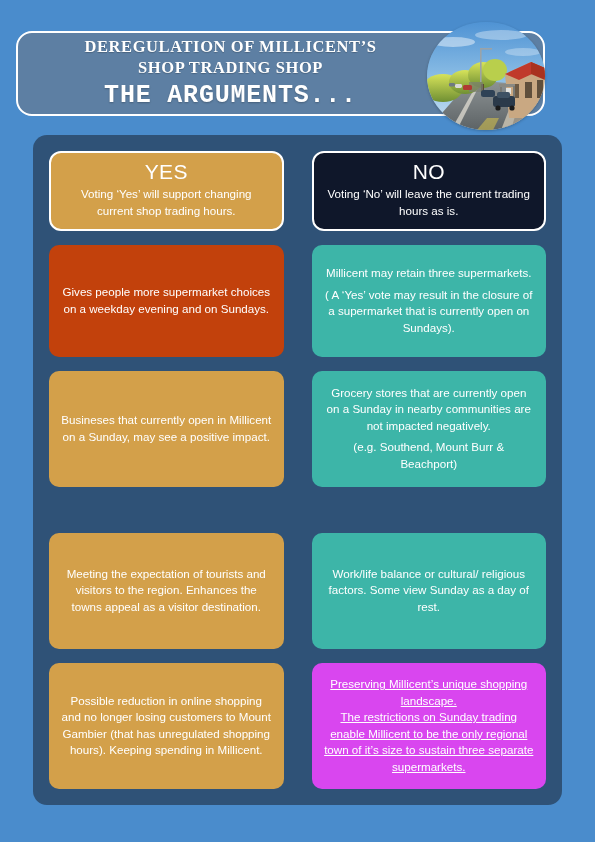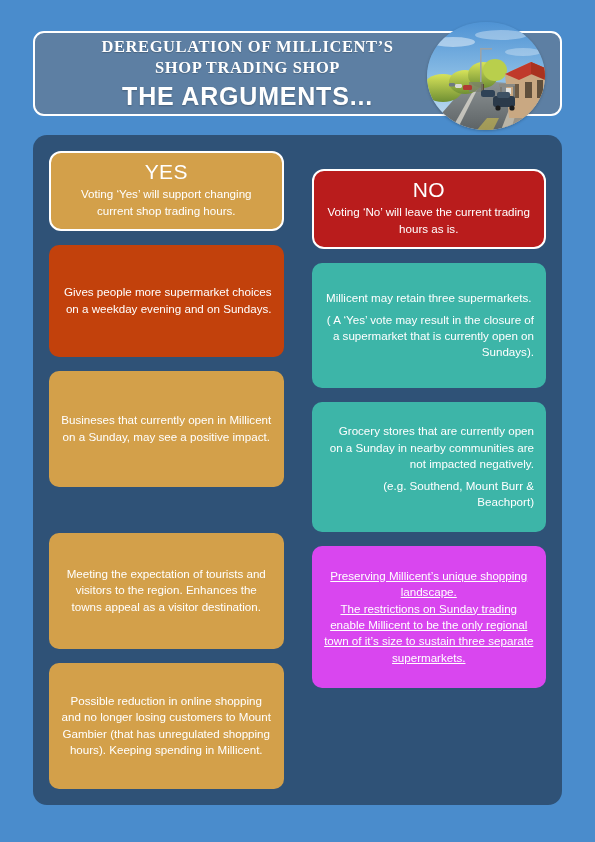--- a/index.html
+++ b/index.html
@@ -11,27 +11,27 @@
     height: 842px;
     overflow: hidden;
     background: #4a8ccc;
     font-family: "Liberation Sans", sans-serif;
     -webkit-font-smoothing: antialiased;
   }
 
   
   .header-band {
     position: absolute;
-    left: 33px;
+    left: 16px;
     top: 31px;
     width: 529px;
     height: 85px;
     background: #5d7fa3;
     border: 2px solid #ffffff;
-    border-radius: 11px;
+    border-radius: 16px;
     box-sizing: border-box;
   }
   .header-text {
     position: absolute;
     left: 0;
     top: 0;
     width: 425px;
     height: 100%;
     display: flex;
     flex-direction: column;
@@ -42,21 +42,21 @@
   }
   .header-line1, .header-line2 {
     font-family: "Liberation Serif", serif;
     font-weight: bold;
     font-size: 16.5px;
     letter-spacing: 0.6px;
     line-height: 1.28;
     text-shadow: 0 1px 1px rgba(0,0,0,0.22);
   }
   .header-line3 {
-    font-family: Liberation Sans, sans-serif;
+    font-family: Liberation Mono, monospace;
     font-weight: bold;
     font-size: 25px;
     letter-spacing: 0.8px;
     line-height: 1.22;
     margin-top: 3px;
     text-shadow: 0 1px 2px rgba(0,0,0,0.25);
   }
 
   
   .photo-oval {
@@ -130,21 +130,21 @@
   }
   .card p {
     margin: 0;
   }
   .card p + p {
     margin-top: 5px;
   }
 
   
   .r-head { height: 80px; }
-  .r1     { height: 125px; text-align: right; }
+  .r1     { height: 125px; }
   .r2     { height: 130px; }
   .r3     { height: 130px; margin-top: 32px; }
   .r4     { height: 142px; }
 </style>
 </head>
 <body style="background: rgb(74, 140, 204);">
 
 <div class="header-band" style="background: rgb(93, 127, 163);">
   <div class="header-text">
     <div class="header-line1">DEREGULATION OF MILLICENT’S</div>
@@ -245,35 +245,38 @@
       </div>
 
       <div class="card gold r4" style="background: rgb(211, 160, 74);">
         <p>Possible reduction in online shopping and no longer losing customers to Mount Gambier (that has unregulated shopping hours). Keeping spending in Millicent.</p>
       </div>
 
     </div>
 
     <div class="column">
 
-      <div class="card teal head r-head" style="background: #b91c1c; margin-top: 18px;">
+      <div class="card teal head r-head" style="background: #0f172a;">
         <div class="card-title">NO</div>
         <p>Voting ‘No’ will leave the current trading hours as is.</p>
       </div>
 
       <div class="card teal r1" style="background: rgb(61, 181, 168);">
         <p>Millicent may retain three supermarkets.</p>
         <p>( A ‘Yes’ vote may result in the closure of a supermarket that is currently open on Sundays).</p>
       </div>
 
-      <div class="card teal r2" style="background: rgb(61, 181, 168); text-align: right;">
+      <div class="card teal r2" style="background: rgb(61, 181, 168);">
         <p>Grocery stores that are currently open on a Sunday in nearby communities are not impacted negatively.</p>
         <p>(e.g. Southend, Mount Burr &amp; Beachport)</p>
       </div>
 
+      <div class="card teal r3" style="background: rgb(61, 181, 168);">
+        <p>Work/life balance or cultural/ religious factors. Some view Sunday as a day of rest.</p>
+      </div>
 
       <div class="card teal r4" style="background: #d946ef; text-decoration: underline;">
         <p class="pre" style="white-space: pre-line;">Preserving Millicent’s unique shopping landscape.
 The restrictions on Sunday trading enable Millicent to be the only regional town of it’s size to sustain three separate supermarkets.</p>
       </div>
 
     </div>
 
   </div>
 </div>

